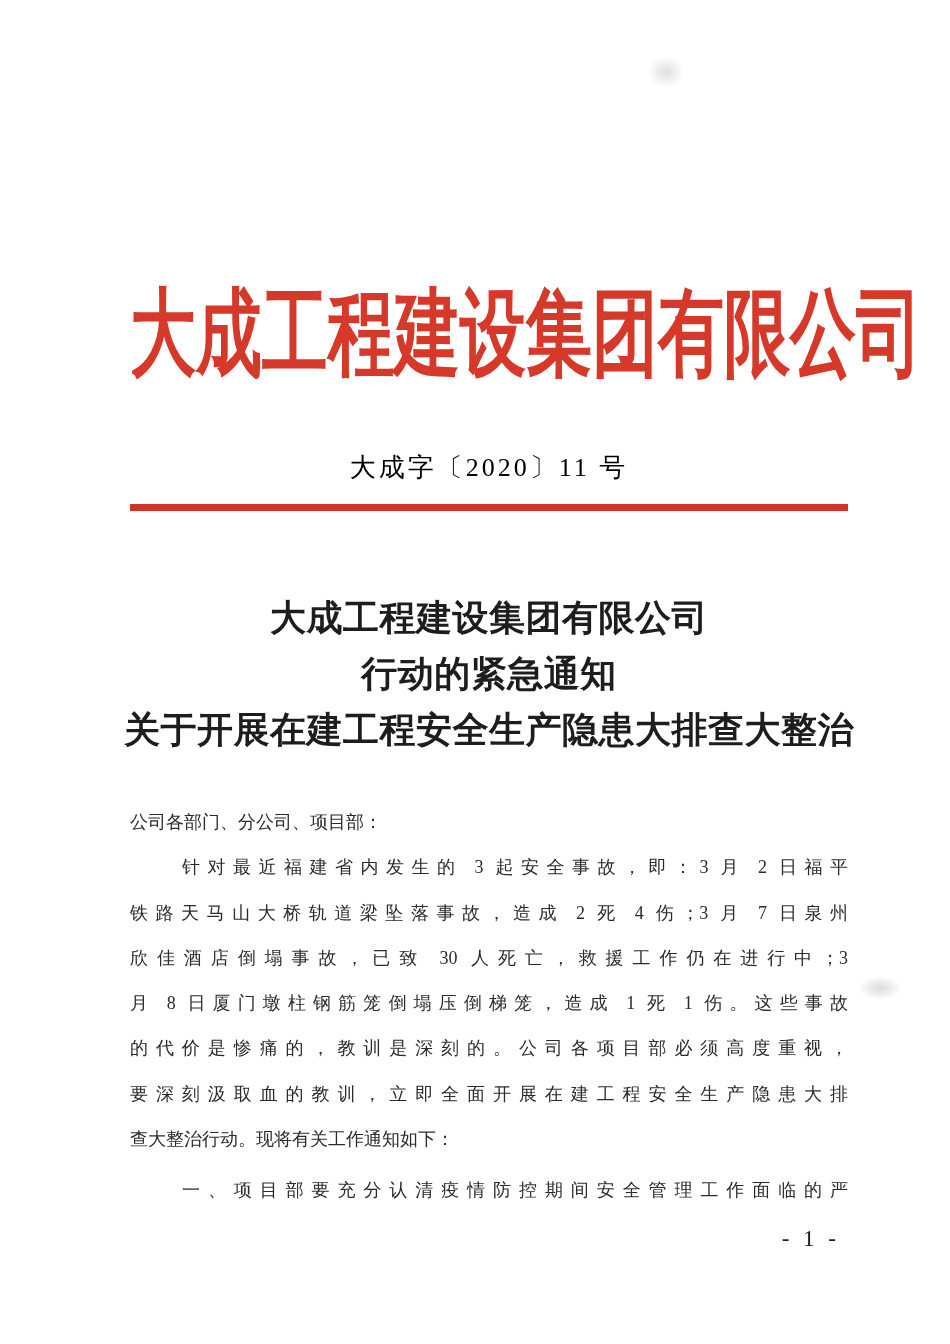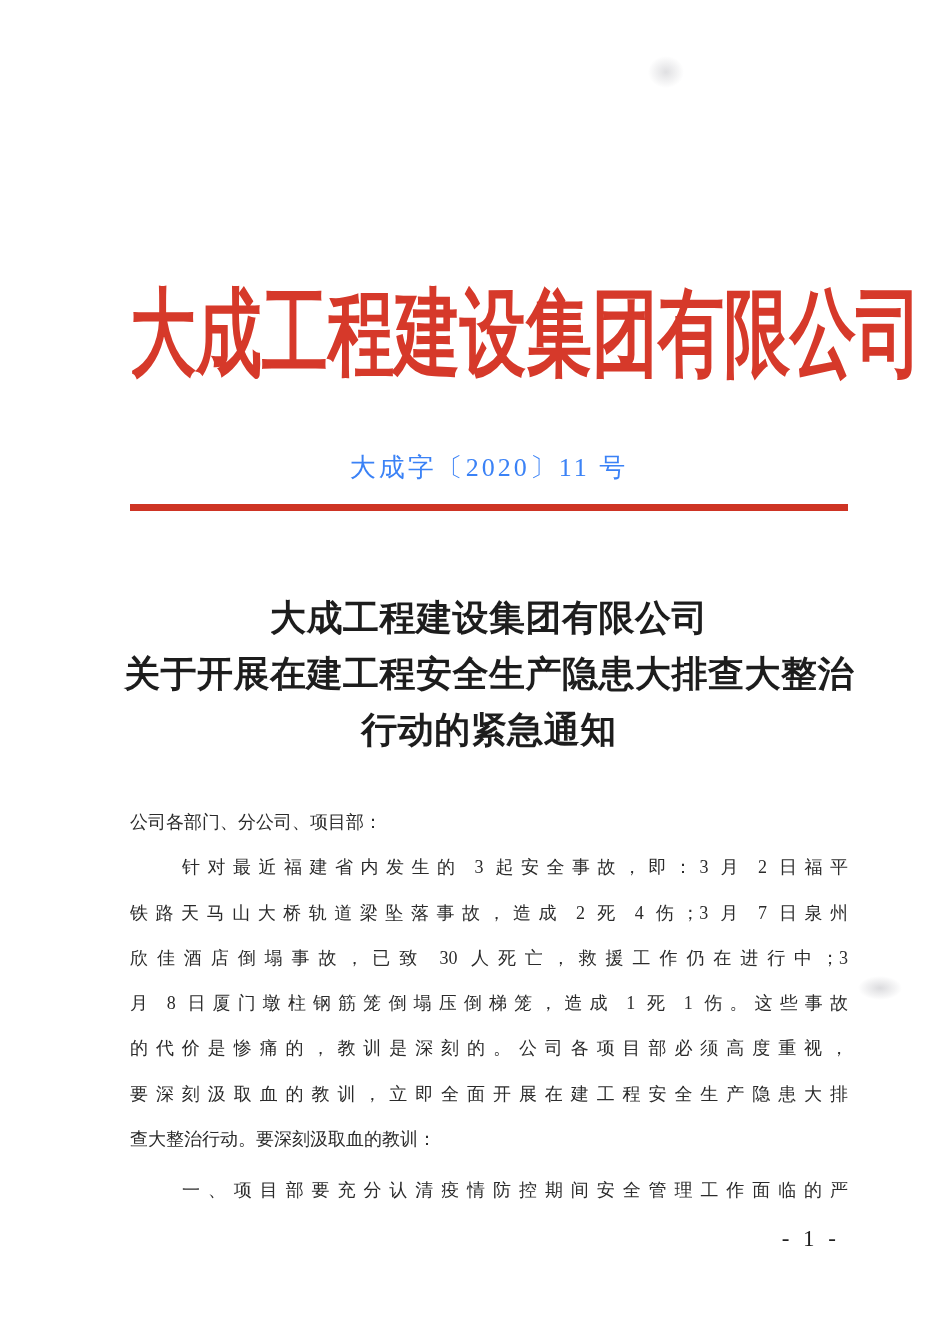--- a/index.html
+++ b/index.html
@@ -52,21 +52,21 @@
     letter-spacing: 0;
   }
   .doc-number {
     position: absolute;
     left: 130px; top: 452px;
     width: 718px;
     text-align: center;
     font-size: 26px;
     line-height: 32px;
     letter-spacing: 3px;
-    color: #3b82f6;
+    color: #000000;
   }
   .red-rule {
     position: absolute;
     left: 130px; top: 504px;
     width: 718px;
     height: 7px;
   }
 
   
   .doc-title {
@@ -129,33 +129,33 @@
   <header>
     <div class="org-name-wrap">
       <div class="org-name accent-fg" style="color: rgb(214, 57, 42);">大成工程建设集团有限公司</div>
     </div>
     <div class="doc-number">大成字〔2020〕11 号</div>
     <div class="red-rule accent-rule" style="background: rgb(206, 52, 36);"></div>
   </header>
 
   <h1 class="doc-title">
     <span class="title-line">大成工程建设集团有限公司</span>
+    <span class="title-line">行动的紧急通知</span>
     <span class="title-line">关于开展在建工程安全生产隐患大排查大整治</span>
-    <span class="title-line">行动的紧急通知</span>
   </h1>
 
   <section class="doc-body">
     <div class="body-line">公司各部门、分公司、项目部：</div>
     <div class="body-line indent fill">针对最近福建省内发生的 3 起安全事故，即：3 月 2 日福平</div>
     <div class="body-line fill">铁路天马山大桥轨道梁坠落事故，造成 2 死 4 伤；3 月 7 日泉州</div>
     <div class="body-line fill">欣佳酒店倒塌事故，已致 30 人死亡，救援工作仍在进行中；3</div>
     <div class="body-line fill">月 8 日厦门墩柱钢筋笼倒塌压倒梯笼，造成 1 死 1 伤。这些事故</div>
     <div class="body-line fill">的代价是惨痛的，教训是深刻的。公司各项目部必须高度重视，</div>
     <div class="body-line fill">要深刻汲取血的教训，立即全面开展在建工程安全生产隐患大排</div>
-    <div class="body-line">查大整治行动。要深刻汲取血的教训：</div>
+    <div class="body-line">查大整治行动。现将有关工作通知如下：</div>
     <div class="body-line indent fill para-gap">一、项目部要充分认清疫情防控期间安全管理工作面临的严</div>
   </section>
 
   <footer>
     <div class="page-number">- 1 -</div>
   </footer>
 
 </div>
 
 </body></html>

